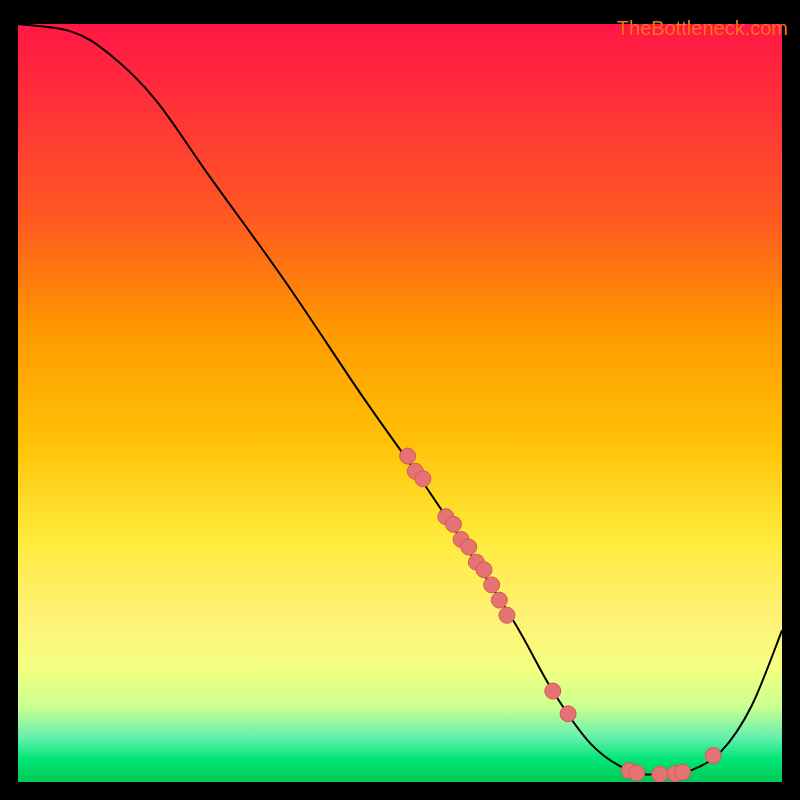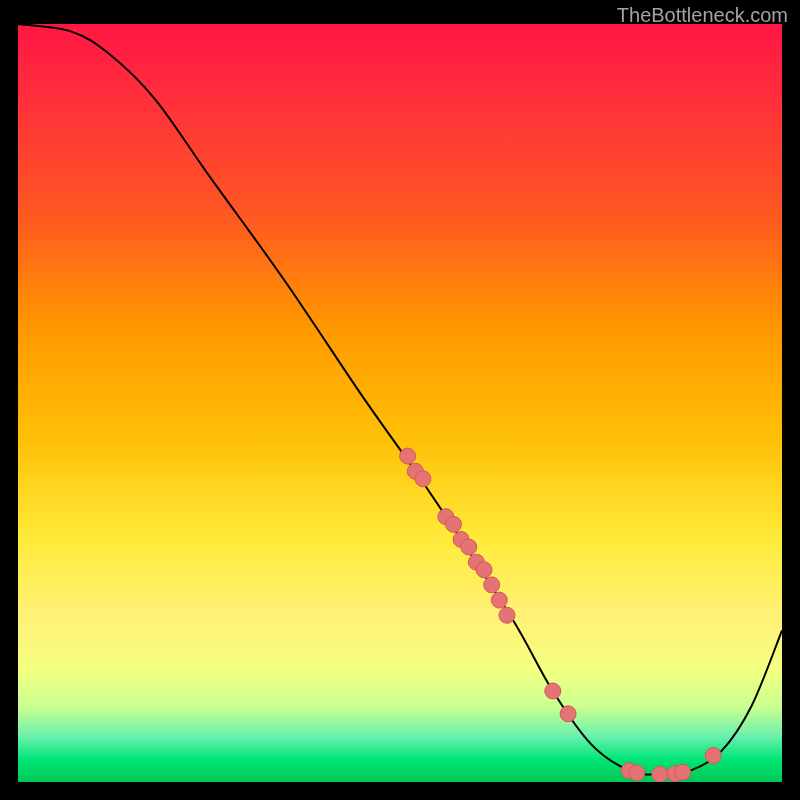--- a/index.html
+++ b/index.html
@@ -6,23 +6,23 @@
     margin: 0;
     padding: 0;
     width: 800px;
     height: 800px;
     background: #000;
     font-family: Arial, sans-serif;
     position: relative;
   }
   .watermark {
     position: absolute;
-    top: 4px;
+    top: 17px;
     right: 12px;
-    color: #a3a3a3;
+    color: #f97316;
     font-size: 20px;
     font-weight: 500;
     z-index: 10;
   }
   .plot-area {
     position: absolute;
     left: 18px;
     top: 24px;
     width: 764px;
     height: 758px;

